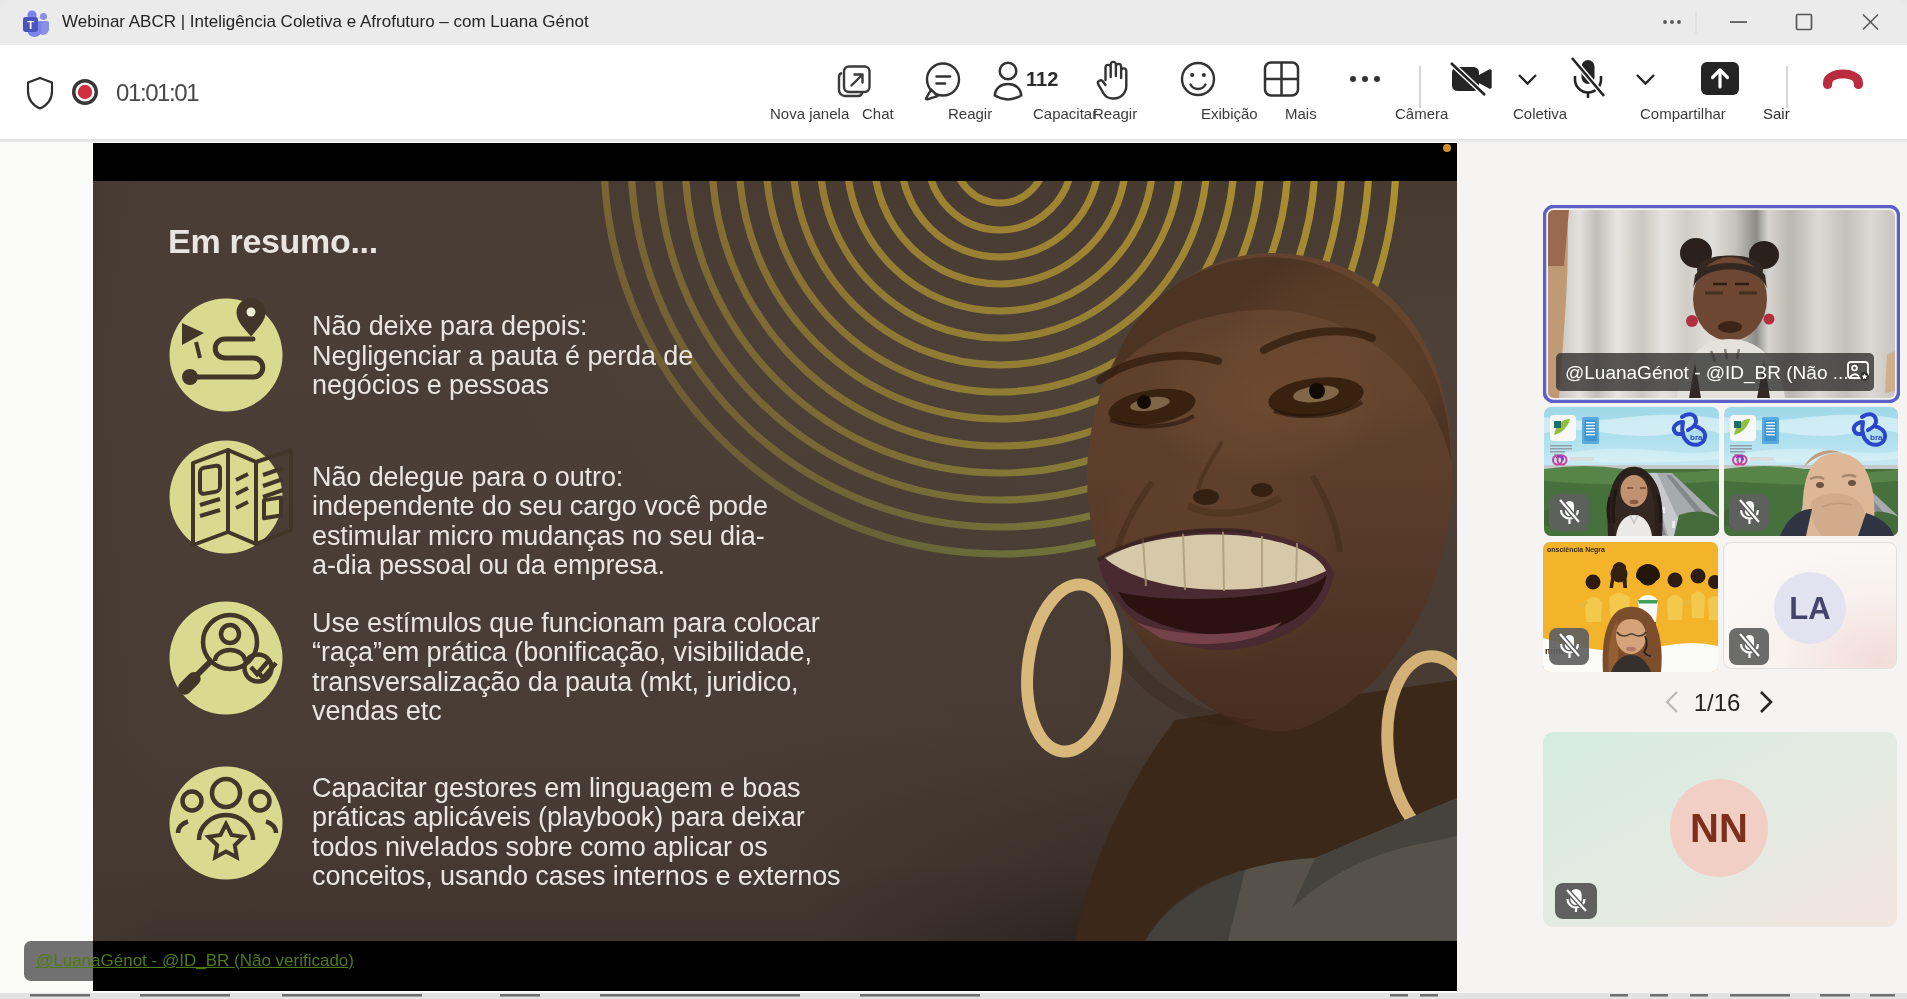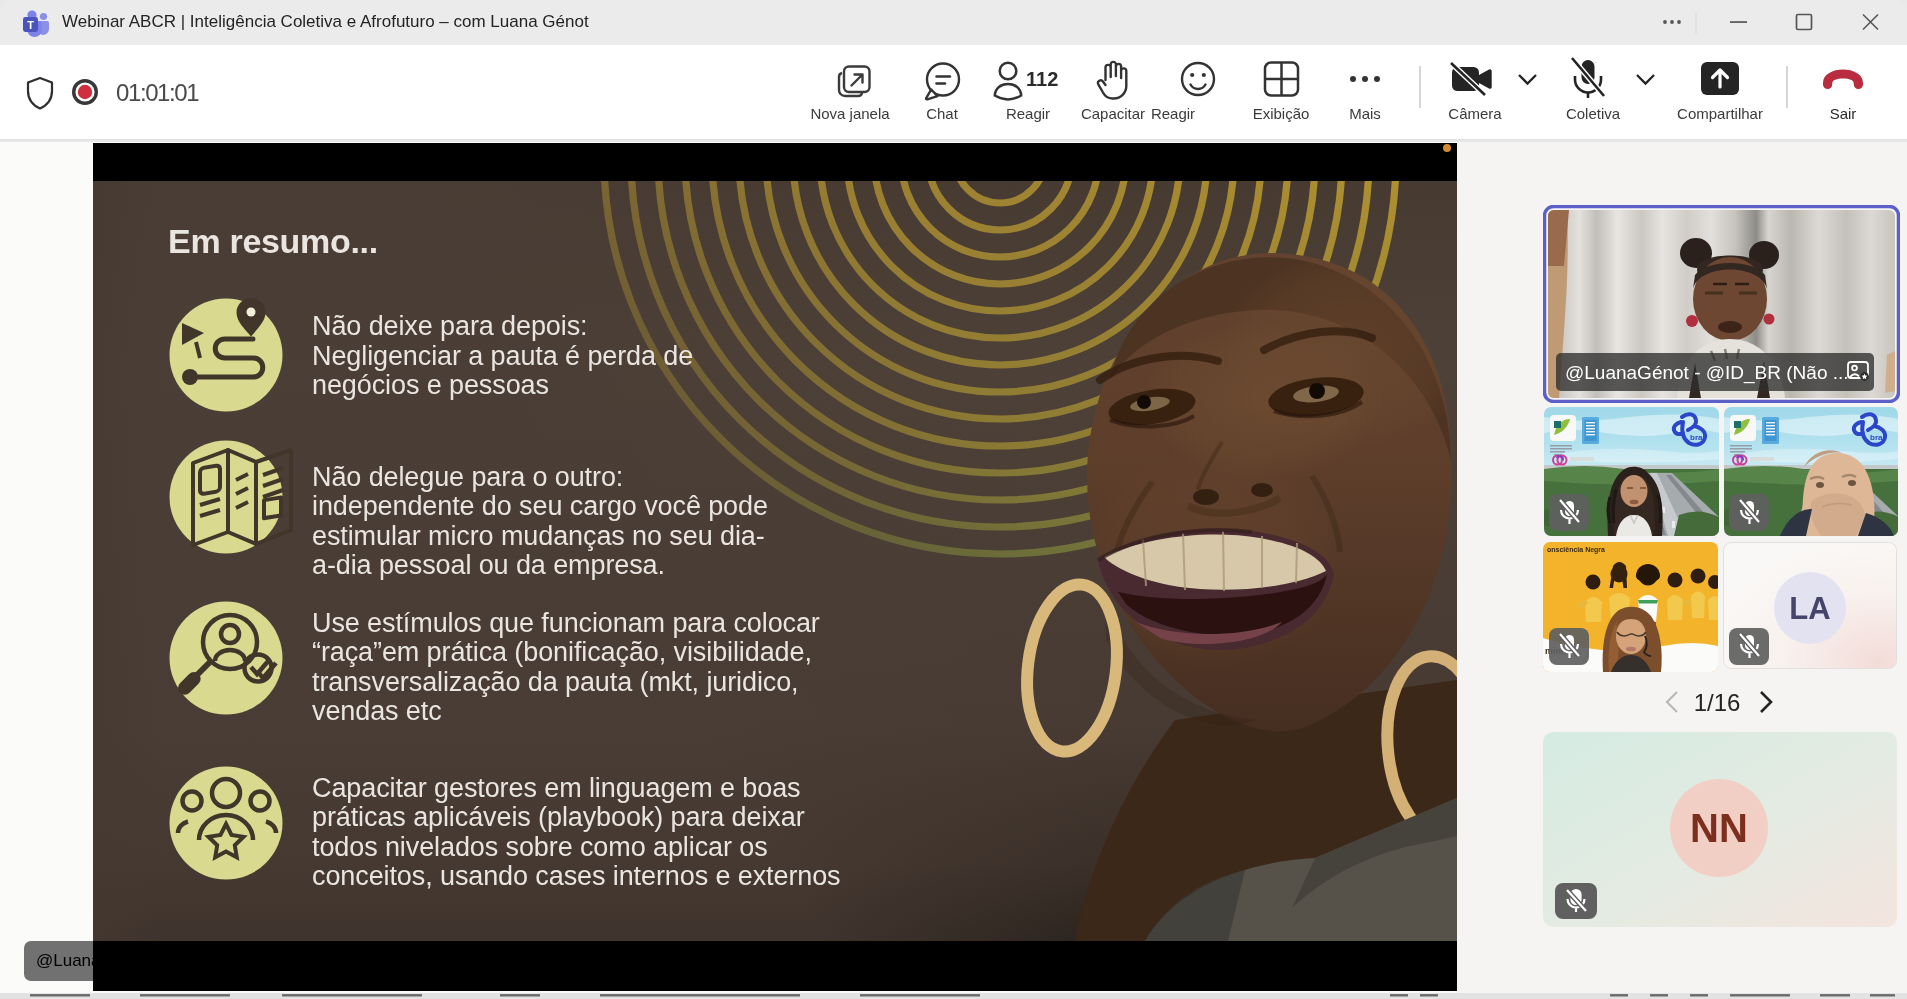--- a/index.html
+++ b/index.html
@@ -7,24 +7,24 @@
     font-family:"Liberation Sans", sans-serif; }
   #win { position:absolute; left:0; top:0; width:1907px; height:999px; }
   .abs { position:absolute; }
   #titlebar { left:0; top:0; width:1907px; height:45px; background:#ebebeb;
     border-radius:10px 10px 0 0; }
   #ttxt { left:62px; top:12px; font-size:17px; color:#242424; }
   #toolbar { left:0; top:45px; width:1907px; height:95px; background:#ffffff;
     border-bottom:1.5px solid #e1e1e1; }
   #content { left:0; top:141.5px; width:1907px; height:852.5px; background:#fbfbfa; }
   #sidebg { left:1457px; top:141.5px; width:450px; height:852.5px; background:#f5f4f2; }
-  .tblbl { position:absolute; top:105px; width:160px; margin-left:-80px; text-align:center;
+  .tblbl { position:absolute; top:105px; width:160px; margin-left:-80px; 
     font-size:15px; color:#3b3b3b; }
   #bottomstrip { left:0; top:994px; width:1907px; height:5px; background:#e4e4e4; }
-  .nametag { position:absolute; background:rgba(0,0,0,0.55); color:#000000; }
+  .nametag { position:absolute; background:rgba(0,0,0,0.55); color:#4d7c0f;text-decoration:underline; }
 </style>
 </head>
 <body>
 <div id="win">
   <div class="abs" id="titlebar"></div>
   <div class="abs" id="ttxt">Webinar ABCR | Inteligência Coletiva e Afrofuturo – com Luana Génot</div>
   <div class="abs" id="toolbar"></div>
   <div class="abs" id="content"></div>
   <div class="abs" id="sidebg"></div>
   <svg class="abs" style="left:93px;top:143px" width="1364" height="848" viewBox="93 143 1364 848">

